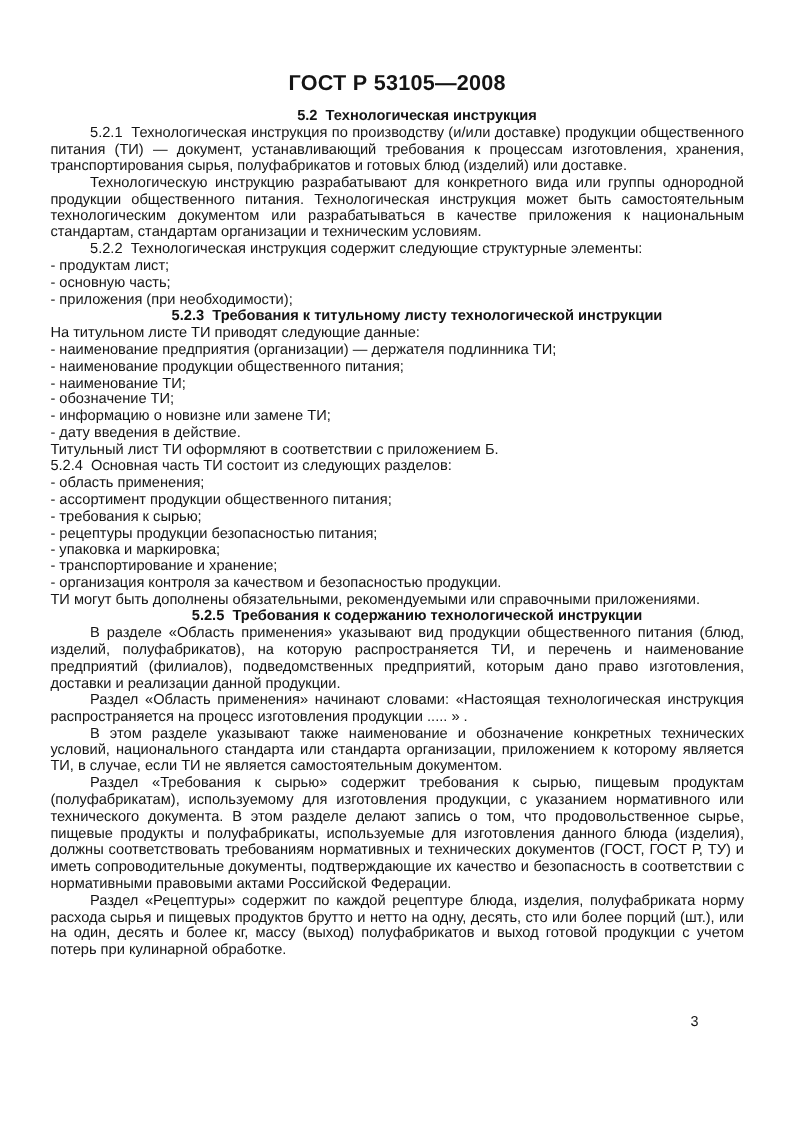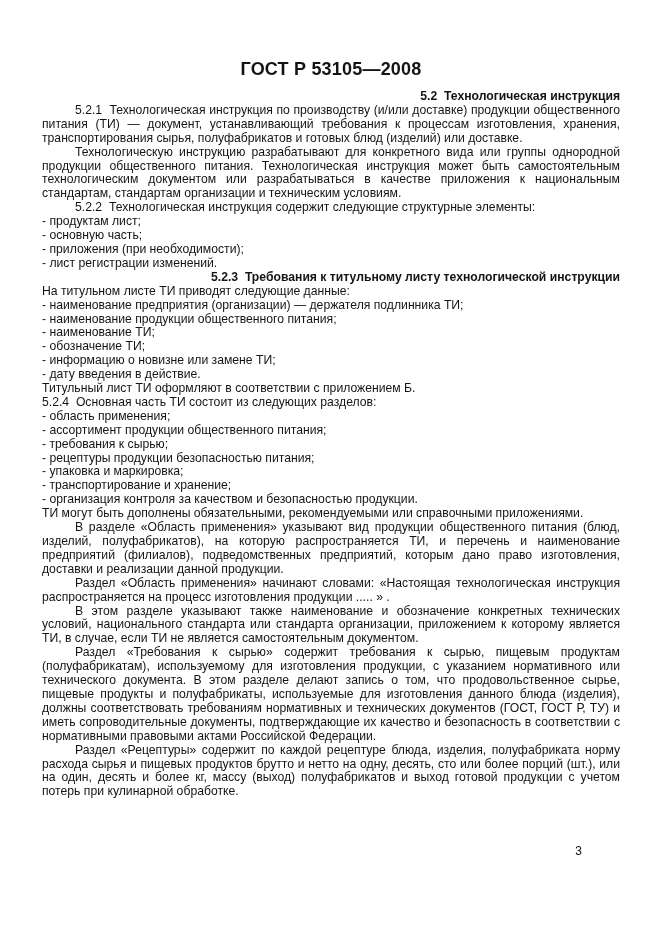--- a/index.html
+++ b/index.html
@@ -24,21 +24,21 @@
     line-height:13.9px;
     text-align:justify;
   }
   .doc-body p {
     margin:0; padding:0;
     white-space:pre-wrap;
   }
   .doc-body p.heading {
     font-weight:bold;
     text-indent:33px;
-    text-align:right;
+    text-align:center;
   }
   .doc-body p.para { text-indent:33px; }
   .doc-body p.plain { text-indent:0; }
   .doc-body p.item { text-indent:0; }
   .page-footer {
     position:absolute; top:844px; left:42px; width:540px;
     text-align:right;
     font-size:12px;
   }
 </style>
@@ -48,39 +48,39 @@
 <div class="page-header">ГОСТ Р 53105—2008</div>
 
 <div class="doc-body" id="doc-body">
     <p class="heading">5.2  Технологическая инструкция</p>
     <p class="para">5.2.1  Технологическая инструкция по производству (и/или доставке) продукции общественного питания (ТИ) — документ, устанавливающий требования к процессам изготовления, хранения, транспортирования сырья, полуфабрикатов и готовых блюд (изделий) или доставке.</p>
     <p class="para">Технологическую инструкцию разрабатывают для конкретного вида или группы однородной продукции общественного питания. Технологическая инструкция может быть самостоятельным технологическим документом или разрабатываться в качестве приложения к национальным стандартам, стандартам организации и техническим условиям.</p>
     <p class="para">5.2.2  Технологическая инструкция содержит следующие структурные элементы:</p>
     <p class="item">- продуктам лист;</p>
     <p class="item">- основную часть;</p>
     <p class="item">- приложения (при необходимости);</p>
-    <p class="item">- лист регистрации изменений.</p>
     <p class="heading">5.2.3  Требования к титульному листу технологической инструкции</p>
     <p class="plain">На титульном листе ТИ приводят следующие данные:</p>
     <p class="item">- наименование предприятия (организации) — держателя подлинника ТИ;</p>
     <p class="item">- наименование продукции общественного питания;</p>
     <p class="item">- наименование ТИ;</p>
     <p class="item">- обозначение ТИ;</p>
     <p class="item">- информацию о новизне или замене ТИ;</p>
     <p class="item">- дату введения в действие.</p>
     <p class="plain">Титульный лист ТИ оформляют в соответствии с приложением Б.</p>
     <p class="plain">5.2.4  Основная часть ТИ состоит из следующих разделов:</p>
     <p class="item">- область применения;</p>
     <p class="item">- ассортимент продукции общественного питания;</p>
     <p class="item">- требования к сырью;</p>
     <p class="item">- рецептуры продукции безопасностью питания;</p>
     <p class="item">- упаковка и маркировка;</p>
     <p class="item">- транспортирование и хранение;</p>
     <p class="item">- организация контроля за качеством и безопасностью продукции.</p>
     <p class="plain">ТИ могут быть дополнены обязательными, рекомендуемыми или справочными приложениями.</p>
+    <p class="heading">5.2.5  Требования к содержанию технологической инструкции</p>
     <p class="para">В разделе «Область применения» указывают вид продукции общественного питания (блюд, изделий, полуфабрикатов), на которую распространяется ТИ, и перечень и наименование предприятий (филиалов), подведомственных предприятий, которым дано право изготовления, доставки и реализации данной продукции.</p>
     <p class="para">Раздел «Область применения» начинают словами: «Настоящая технологическая инструкция распространяется на процесс изготовления продукции ..... » .</p>
     <p class="para">В этом разделе указывают также наименование и обозначение конкретных технических условий, национального стандарта или стандарта организации, приложением к которому является ТИ, в случае, если ТИ не является самостоятельным документом.</p>
     <p class="para">Раздел «Требования к сырью» содержит требования к сырью, пищевым продуктам (полуфабрикатам), используемому для изготовления продукции, с указанием нормативного или технического документа. В этом разделе делают запись о том, что продовольственное сырье, пищевые продукты и полуфабрикаты, используемые для изготовления данного блюда (изделия), должны соответствовать требованиям нормативных и технических документов (ГОСТ, ГОСТ Р, ТУ) и иметь сопроводительные документы, подтверждающие их качество и безопасность в соответствии с нормативными правовыми актами Российской Федерации.</p>
     <p class="para">Раздел «Рецептуры» содержит по каждой рецептуре блюда, изделия, полуфабриката норму расхода сырья и пищевых продуктов брутто и нетто на одну, десять, сто или более порций (шт.), или на один, десять и более кг, массу (выход) полуфабрикатов и выход готовой продукции с учетом потерь при кулинарной обработке.</p>
   </div>
 
 <div class="page-footer">3</div>
 
 </body></html>

